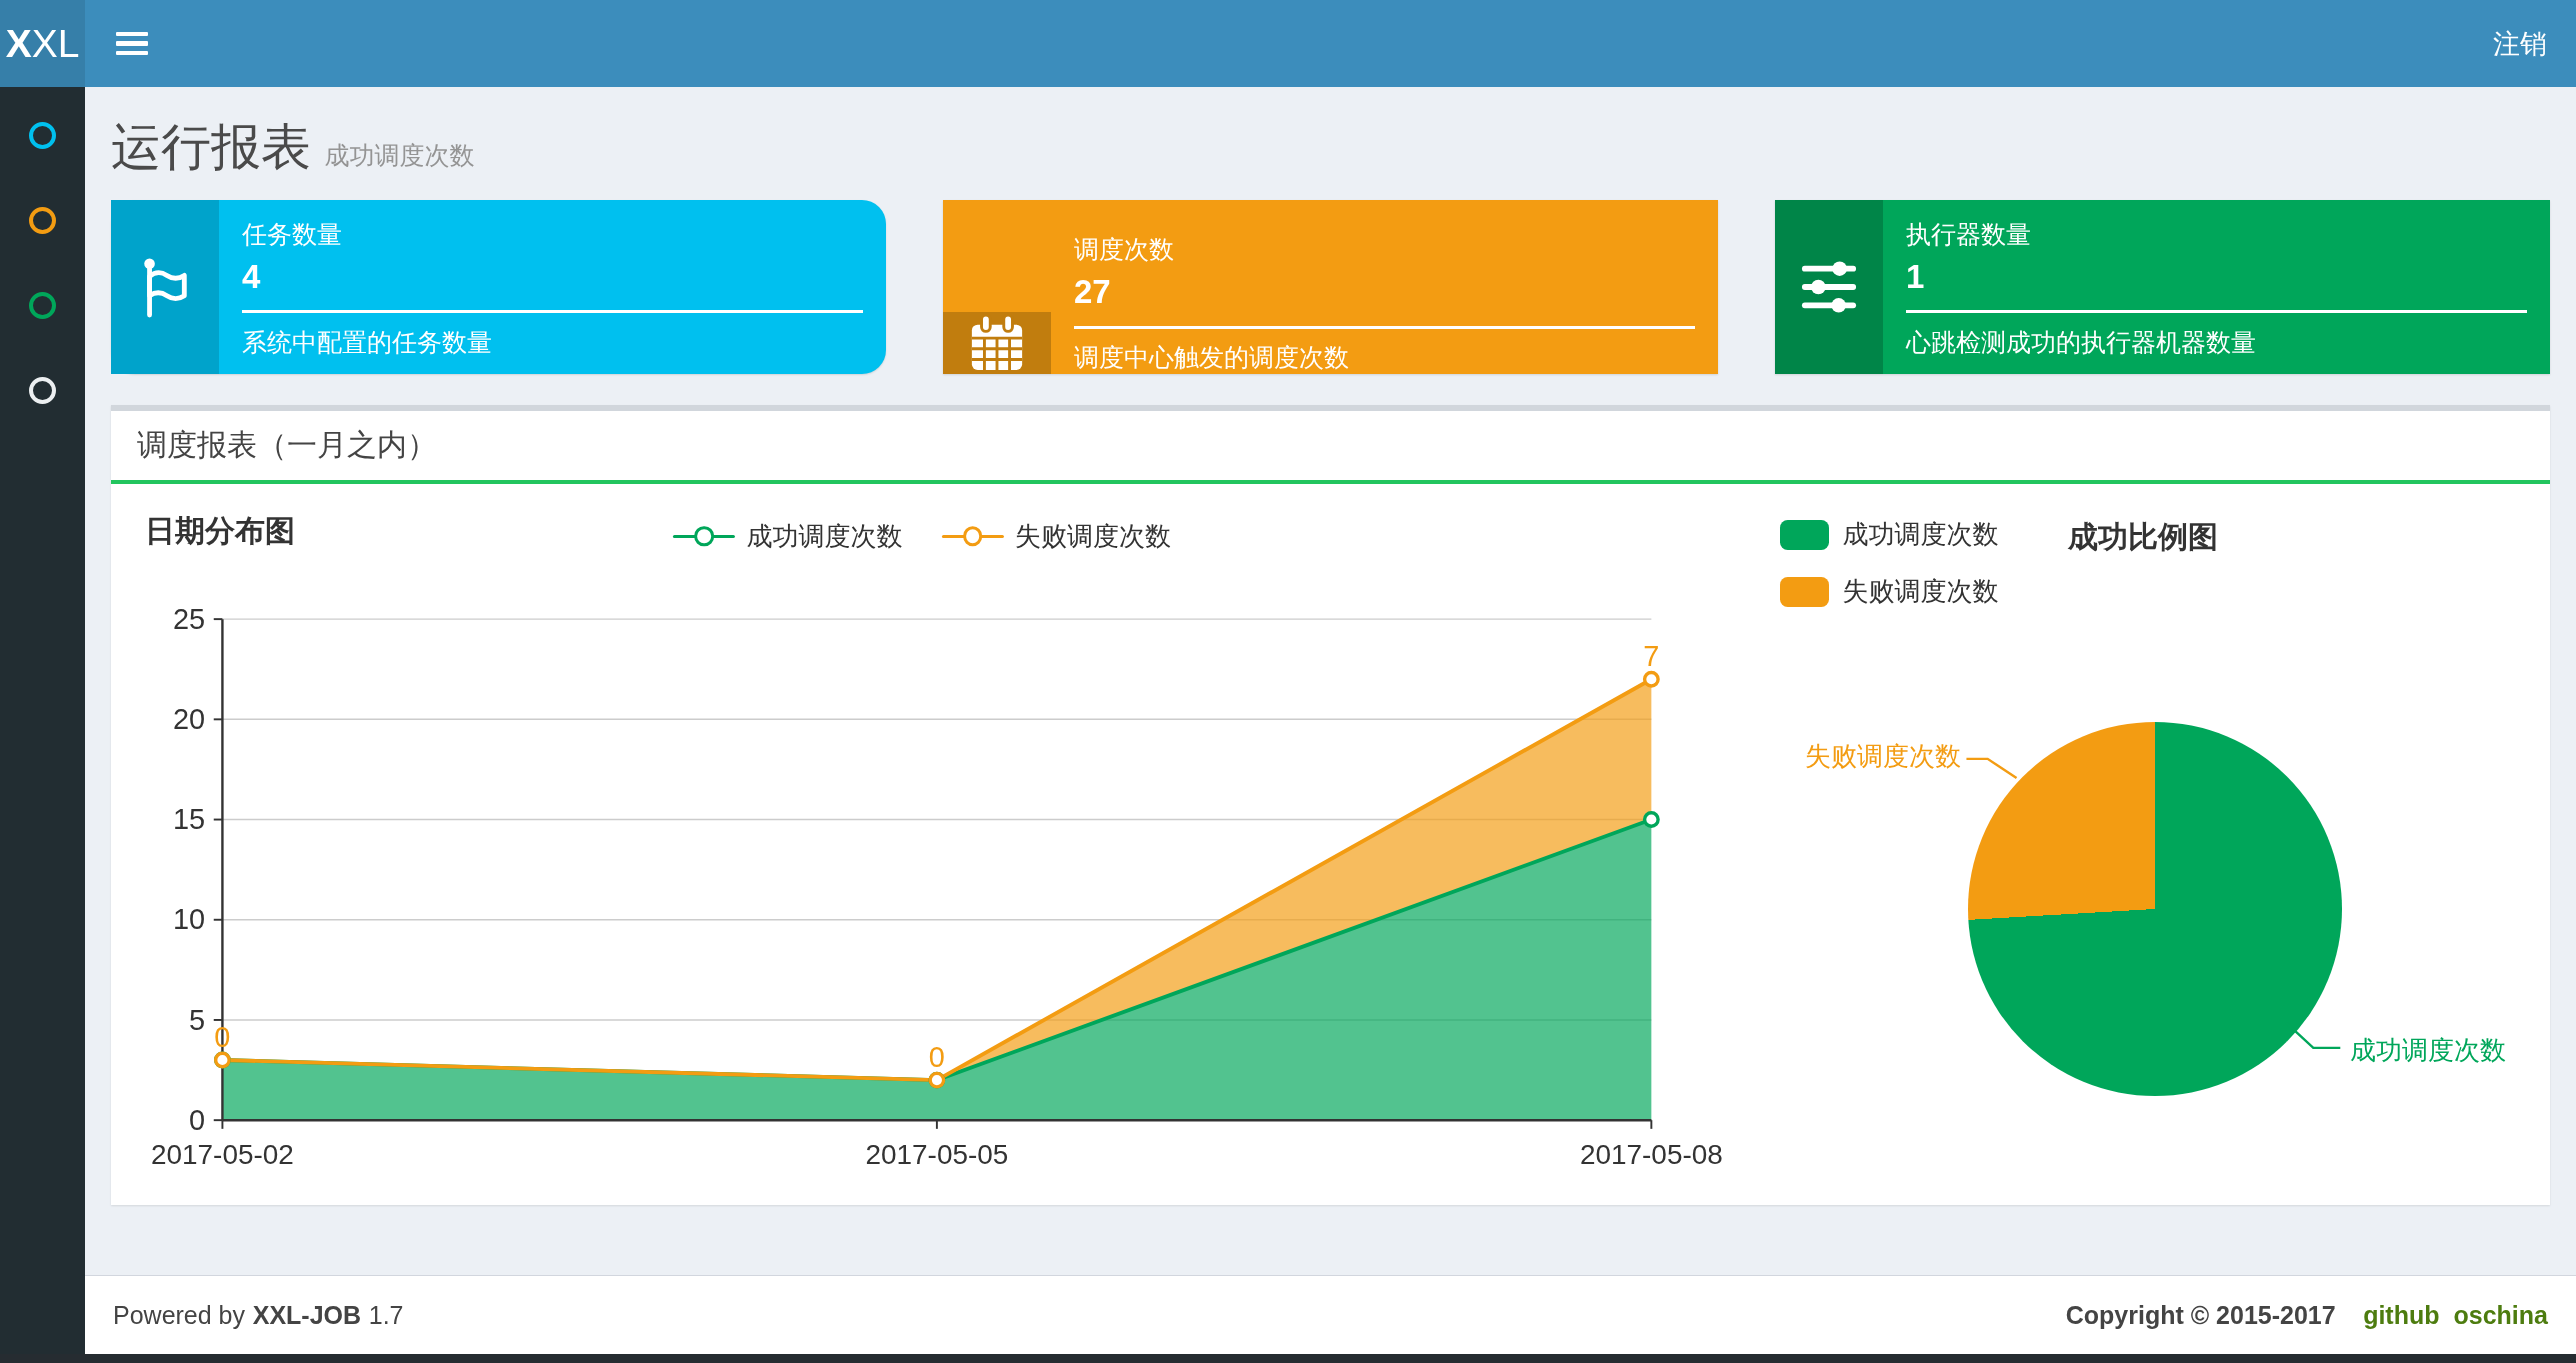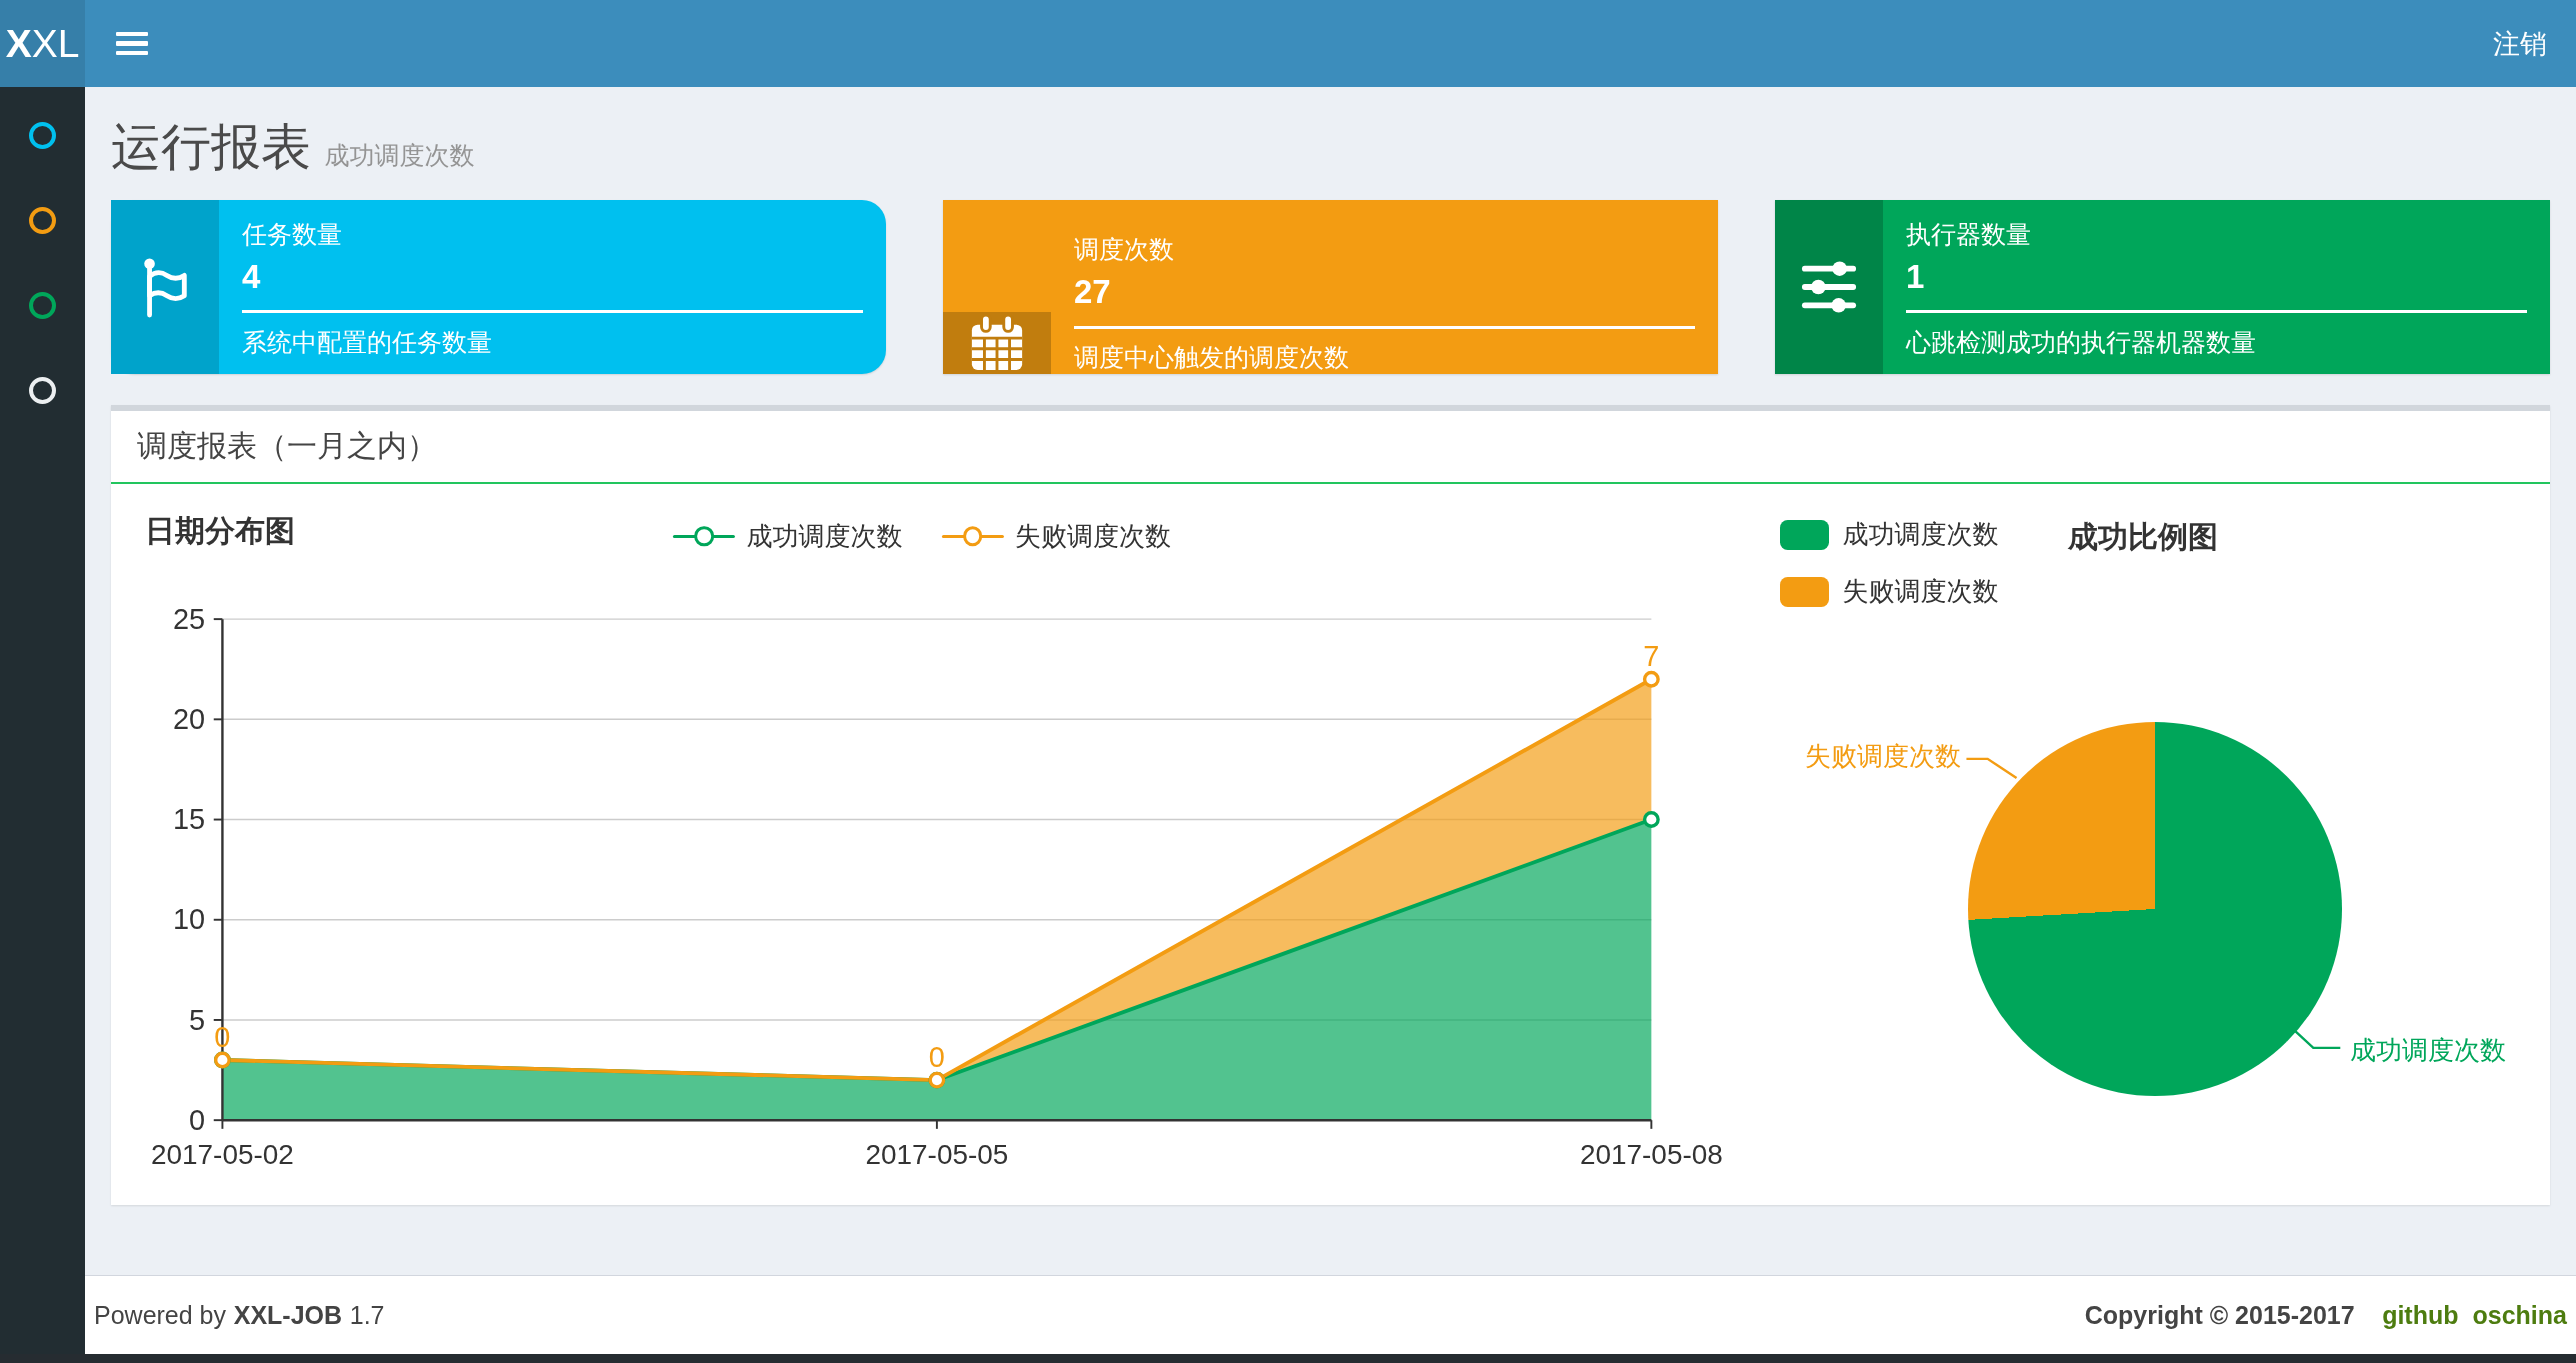--- a/index.html
+++ b/index.html
@@ -35,21 +35,21 @@
   .info-body{flex:1;padding:18.3px 23px 0 23px;min-width:0;}
   .info-label{font-size:25px;}
   .info-value{font-size:33px;font-weight:700;margin-top:6.7px;}
   .info-line{height:2.9px;background:#fff;margin-top:14.5px;}
   .info-desc{font-size:25px;margin-top:12.5px;white-space:nowrap;}
 
   
   .panel{position:absolute;left:111px;top:405px;width:2439px;height:800px;background:#fff;
          border-top:6.7px solid #d1d6dc;box-sizing:border-box;box-shadow:0 1px 1.9px rgba(0,0,0,.1);}
   .panel-header{height:73px;display:flex;align-items:center;padding:0 26px;font-size:30px;color:#444;
-         border-bottom:2px solid #22c55e;box-sizing:border-box;}
+         border-bottom:4px solid #22c55e;box-sizing:border-box;}
   .chart-title{position:absolute;font-size:30px;font-weight:700;color:#333;white-space:nowrap;}
   .line-title{left:34px;top:100px;}
   .pie-title{left:1957px;top:106px;font-family:Liberation Serif, serif;}
 
   .line-legend{position:absolute;left:811px;top:108px;transform:translateX(-50%);display:flex;gap:39px;align-items:center;}
   .lg-item{display:flex;align-items:center;gap:11.6px;font-size:26px;color:#333;cursor:pointer;white-space:nowrap;}
   .lg-line{position:relative;width:62px;height:3.9px;border-radius:1.9px;display:inline-block;background:#999;}
   .lg-ring{position:absolute;left:50%;top:50%;transform:translate(-50%,-50%);width:13.5px;height:13.5px;
            background:#fff;border:3.9px solid #999;border-radius:50%;}
 
@@ -61,21 +61,21 @@
   #chart-svg text{font-family:"Liberation Sans","DejaVu Sans",sans-serif;}
 
   .pie{position:absolute;left:1857px;top:311px;width:374px;height:374px;border-radius:50%;}
   .pie-callout{position:absolute;font-size:26px;white-space:nowrap;}
   #calloutFail{right:589px;top:328px;}
   #calloutSucc{left:2239px;top:622px;}
 
   
   .footer{position:absolute;left:85px;right:0;top:1275px;height:80px;background:#fff;
           border-top:1px solid #d2d6de;display:flex;align-items:center;justify-content:space-between;
-          padding:0 9px;font-size:25px;color:#444;box-sizing:border-box;}
+          padding:0 28px;font-size:25px;color:#444;box-sizing:border-box;}
   .f-left{display:flex;gap:7.7px;align-items:baseline;}
   .f-left b{font-weight:700;}
   .f-right{display:flex;gap:14px;align-items:baseline;font-weight:700;}
   .f-right .copyright{margin-right:13.5px;}
   .f-right a{color:#4d7c0f;text-decoration:none;cursor:pointer;}
   .bottom-strip{position:absolute;left:0;right:0;bottom:0;height:8.7px;background:#262c31;}
 </style>
 </head>
 <body>
 

